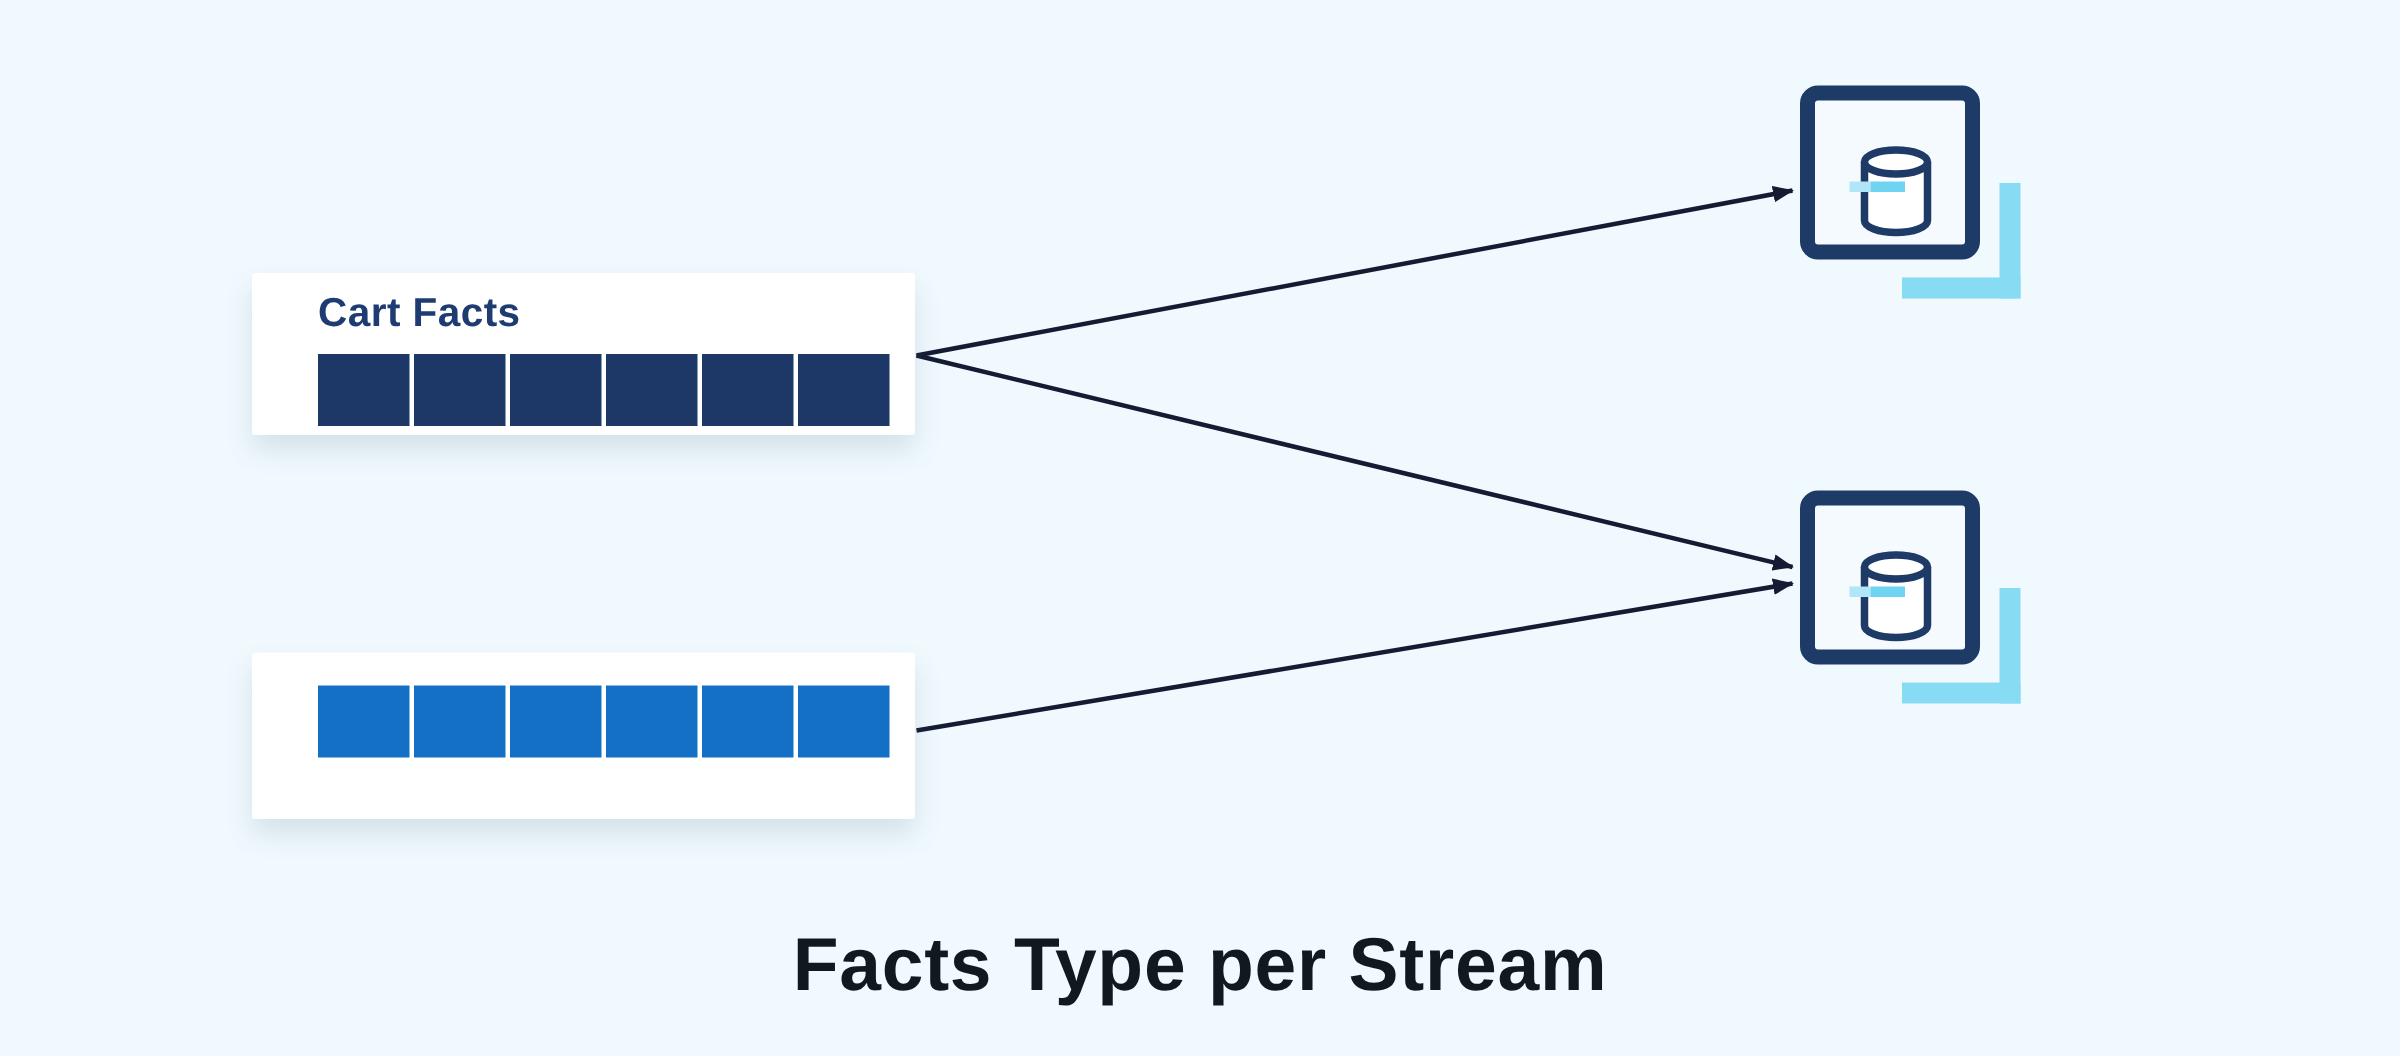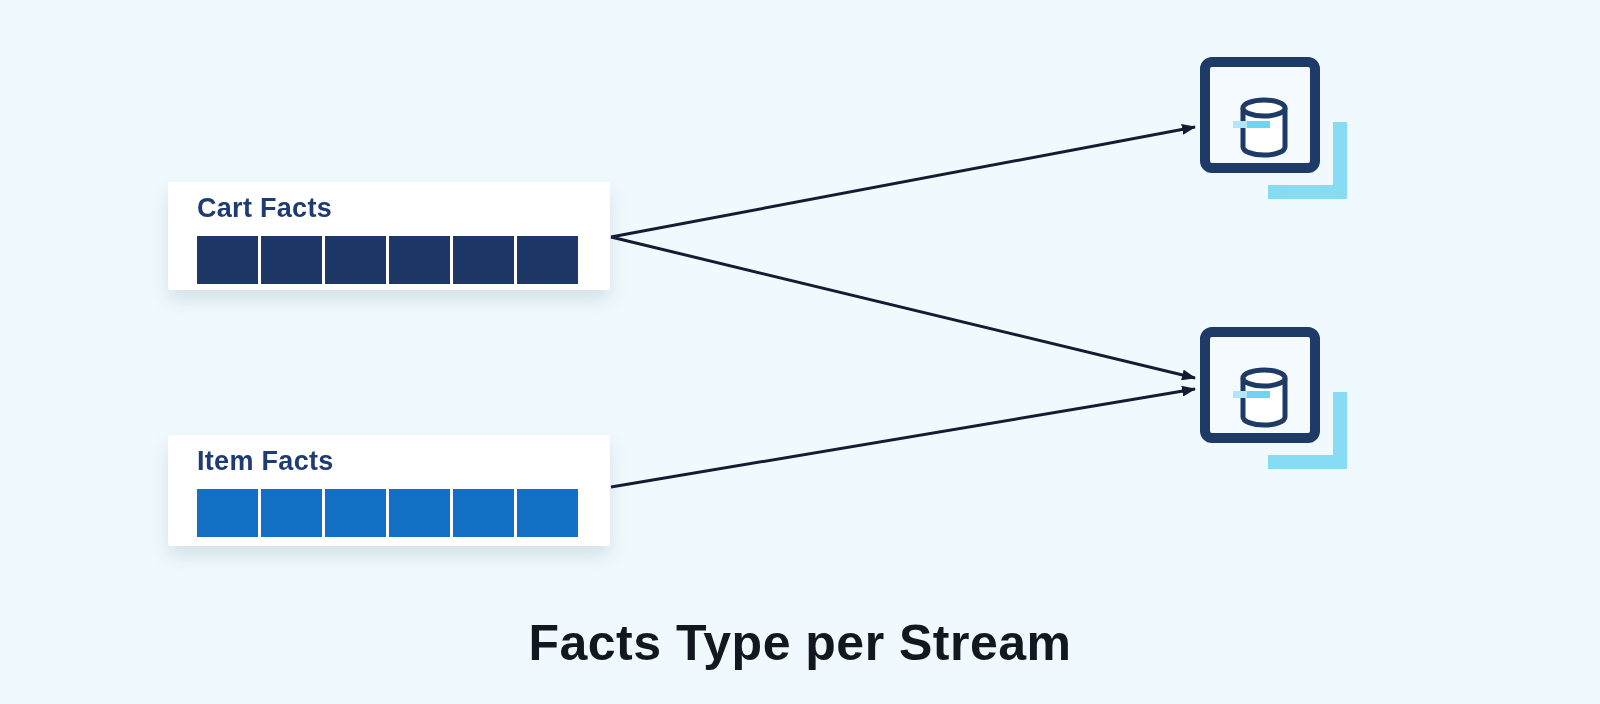--- a/index.html
+++ b/index.html
@@ -18,21 +18,21 @@
 
   
   .stream-card {
     position: absolute;
     left: 168px;
     width: 442px;
     background: var(--card, #fff);
     border-radius: 2px;
     box-shadow: 0 10px 18px rgba(90, 120, 150, 0.18);
     box-sizing: border-box;
-    padding: 10px 0 0 29px;
+    padding: 10px 0 0 44px;
   }
   .stream-card.cart { top: 182px; height: 108px; }
   .stream-card.item { top: 435px; height: 111px; }
   .stream-label {
     font-size: 27px;
     font-weight: 700;
     line-height: 32px;
     letter-spacing: 0.3px;
     color: var(--navy-text, #1e3c72);
   }
@@ -122,21 +122,20 @@
         <div class="segment" style="background: rgb(29, 56, 102);"></div>
         <div class="segment" style="background: rgb(29, 56, 102);"></div>
         <div class="segment" style="background: rgb(29, 56, 102);"></div>
         <div class="segment" style="background: rgb(29, 56, 102);"></div>
         <div class="segment" style="background: rgb(29, 56, 102);"></div>
         <div class="segment" style="background: rgb(29, 56, 102);"></div>
       </div>
   </div>
 
   <div class="stream-card item">
-    <div class="stream-label">Item Facts</div>
     <div class="segments">
         <div class="segment" style="background: rgb(20, 112, 196);"></div>
         <div class="segment" style="background: rgb(20, 112, 196);"></div>
         <div class="segment" style="background: rgb(20, 112, 196);"></div>
         <div class="segment" style="background: rgb(20, 112, 196);"></div>
         <div class="segment" style="background: rgb(20, 112, 196);"></div>
         <div class="segment" style="background: rgb(20, 112, 196);"></div>
       </div>
   </div>
 

